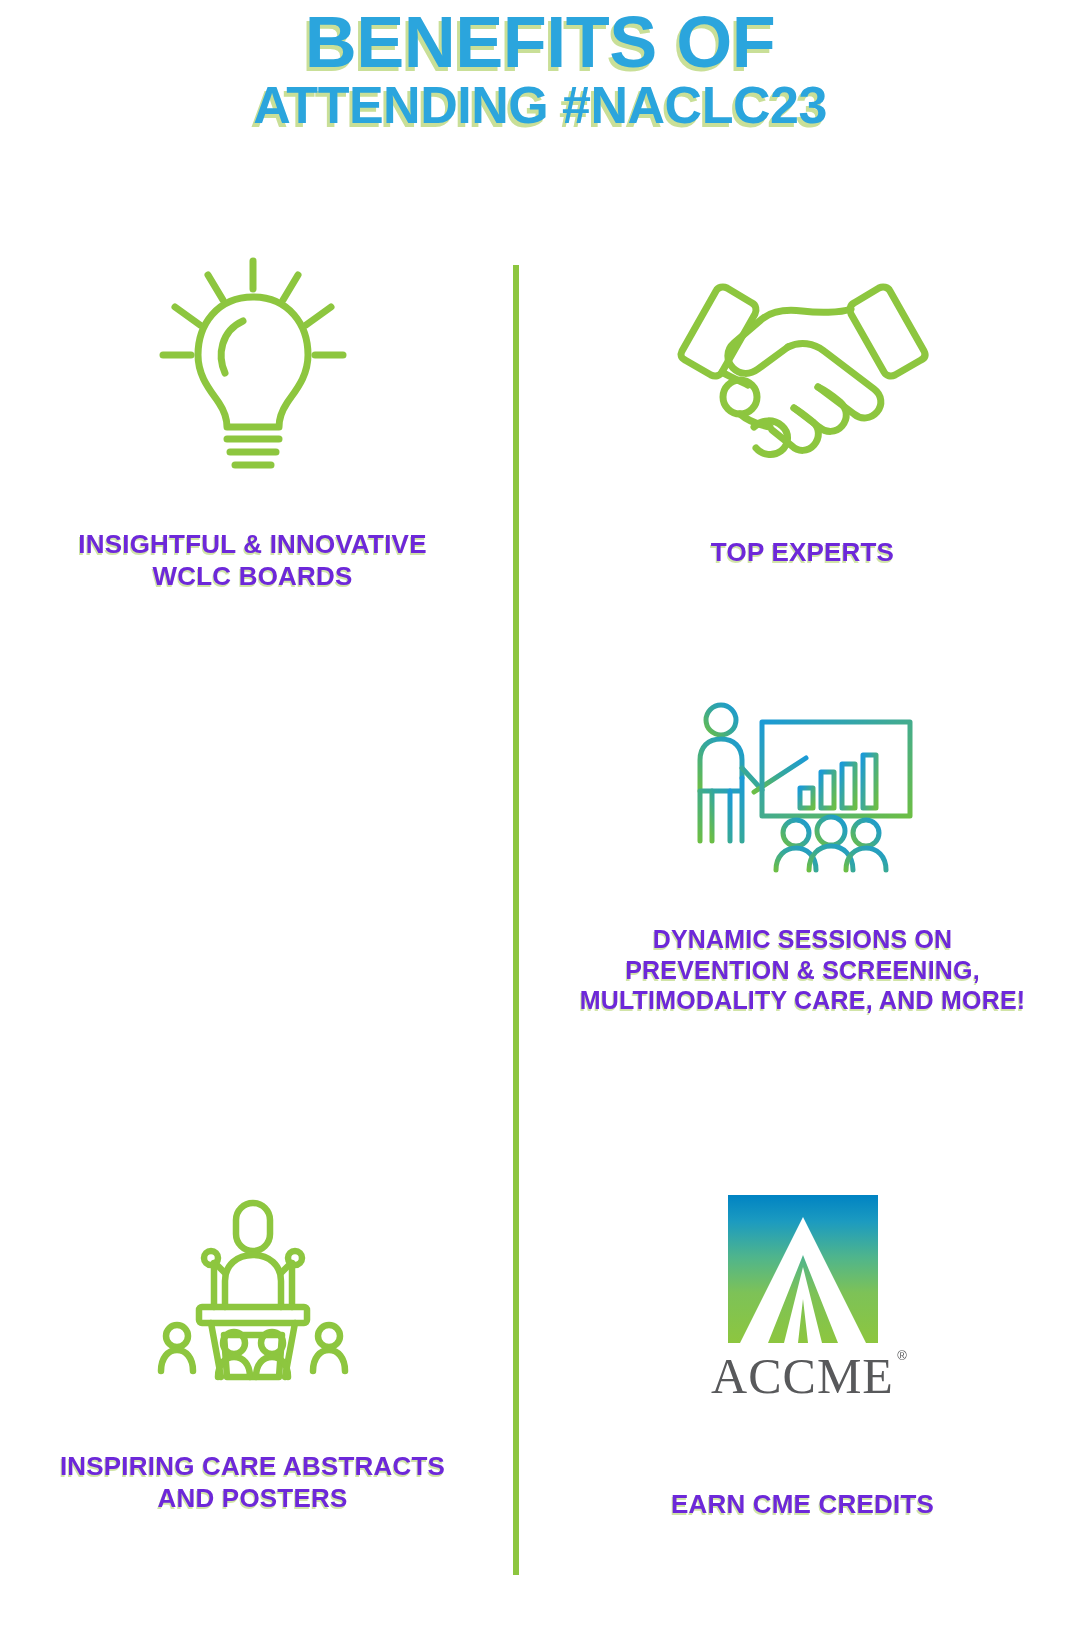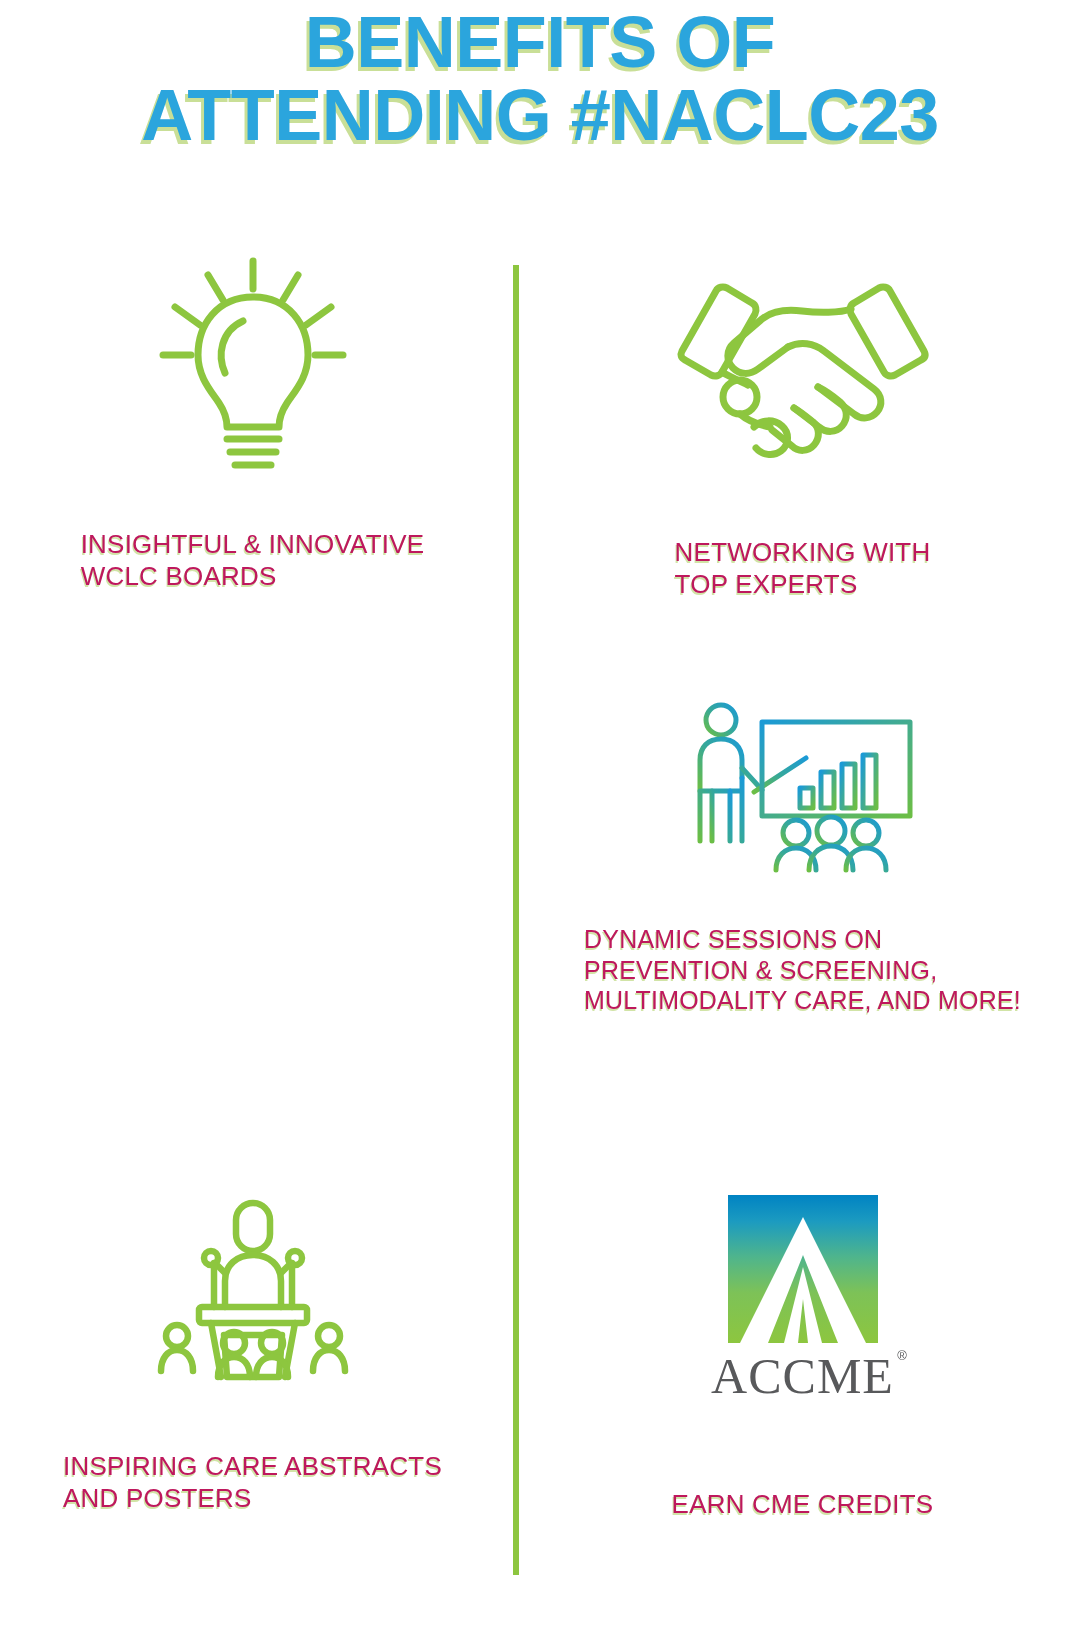--- a/index.html
+++ b/index.html
@@ -24,21 +24,21 @@
   }
   .title-line {
     font-weight:bold;
     font-size:72px;
     line-height:1.02;
     letter-spacing:-0.5px;
     color:#2BA5DD;
     text-shadow: -3px 4px 0 #C9DF97;
     white-space:nowrap;
   }
-  .title-line.l2 { font-size:72px; }
+  .title-line.l2 { font-size:52px; }
 
   
   .divider {
     position:absolute;
     left:513px; top:265px;
     width:6px; height:1310px;
     background:#8DC63F;
   }
 
   
@@ -61,22 +61,23 @@
   .row2 { top:439px; height:420px; }
   .row3 { top:930px; height:440px; }
 
   .icon-wrap {
     display:flex;
     align-items:center;
     justify-content:center;
   }
   .caption {
     margin-top:0px;
-    font-weight:normal;
-    color:#be185d;
+    text-align:center;
+    font-weight:bold;
+    color:#6d28d9;
     text-shadow:-1px 2px 0 rgba(201,223,151,0.85);
     line-height:1.22;
     font-size:26px;
     letter-spacing:0.2px;
   }
   .caption.small { font-size:25px; }
 
   
   .accme-logo {
     width:150px; height:148px;
@@ -158,21 +159,20 @@
           <path d="M150 118 C158 122 166 128 172 133 C180 140 180 150 174 157 C168 164 158 164 151 158 L126 139"></path>
           <path d="M126 139 C133 143 140 149 145 153 C152 159 152 169 146 176 C140 183 130 183 124 177 L104 161"></path>
 
           <path d="M54 103 C62 108 72 112 80 116"></path>
           <circle cx="72" cy="128" r="17"></circle>
           <path d="M72 145 C80 152 92 156 102 158"></path>
           <path d="M86 158 C94 150 106 150 114 157 C122 164 121 176 113 182 C105 188 94 186 88 179"></path>
         </svg>
       </div>
       <div class="caption" style="margin-top:78px;">
-        <div>NETWORKING WITH</div>
         <div>TOP EXPERTS</div>
       </div>
     </div>
 
 
     <div class="cell col-r row2">
       <div class="icon-wrap" style="margin-top:4px;">
         <svg width="225" height="180" viewBox="0 0 225 180" fill="none" stroke-width="5" stroke-linecap="round" stroke-linejoin="round">
           <defs>
             <linearGradient id="gbGrad" x1="0" y1="1" x2="1" y2="0">

